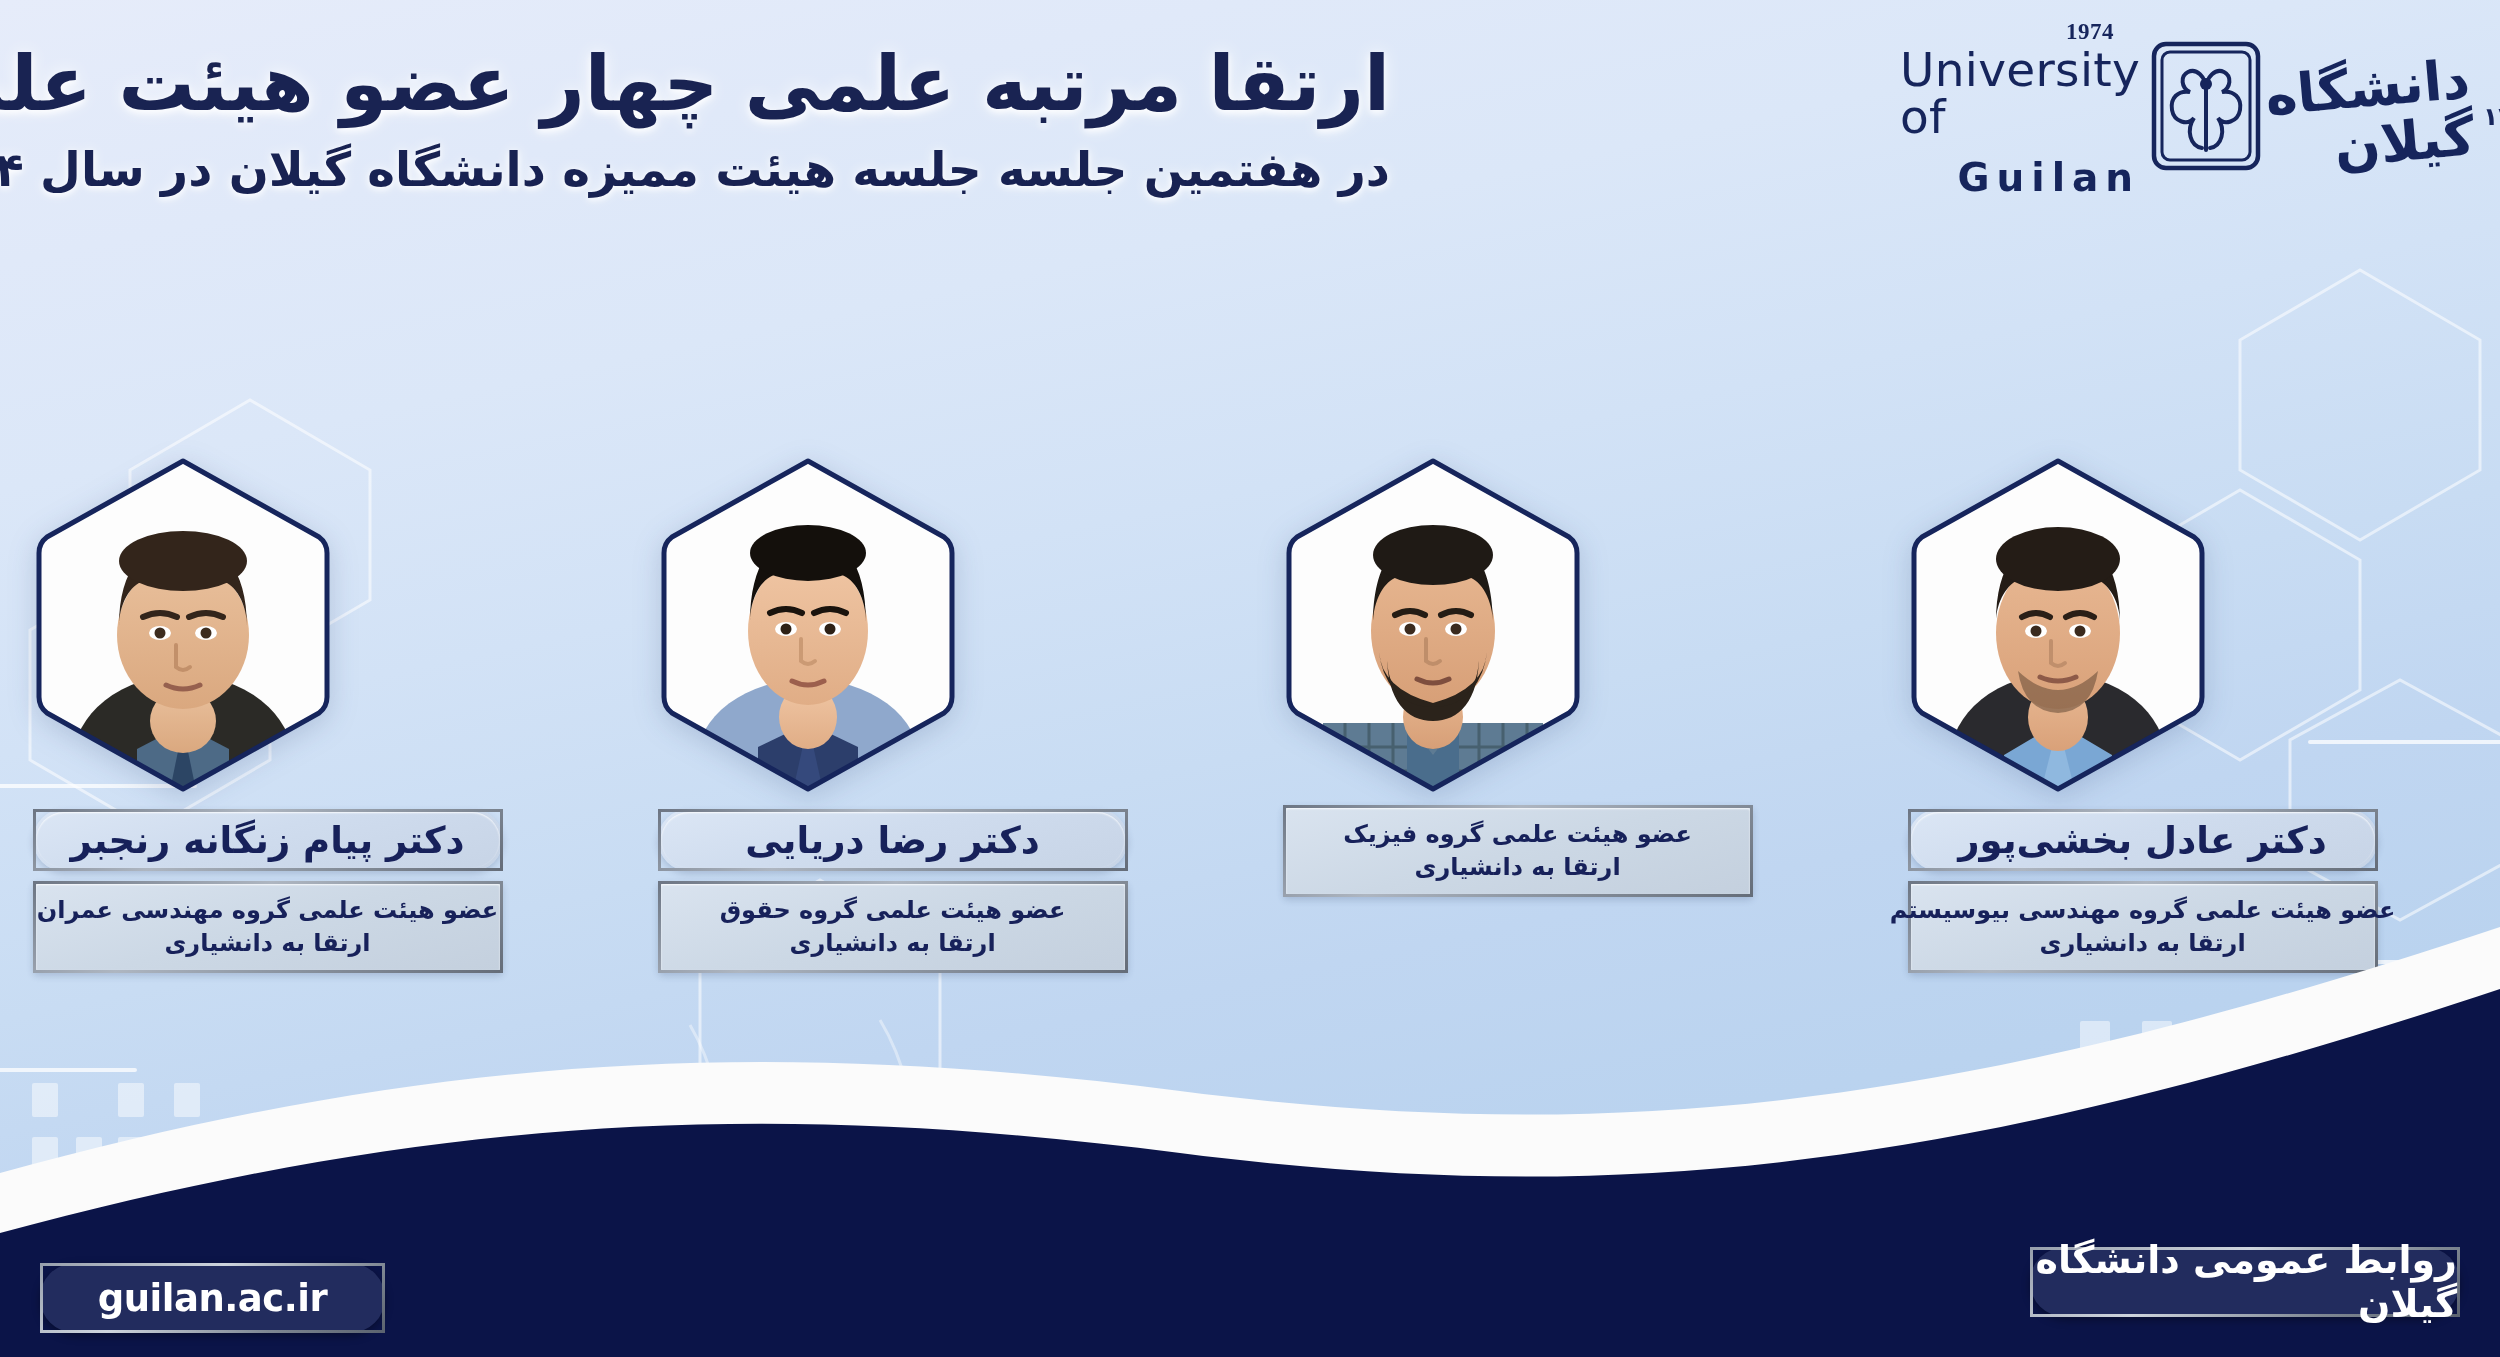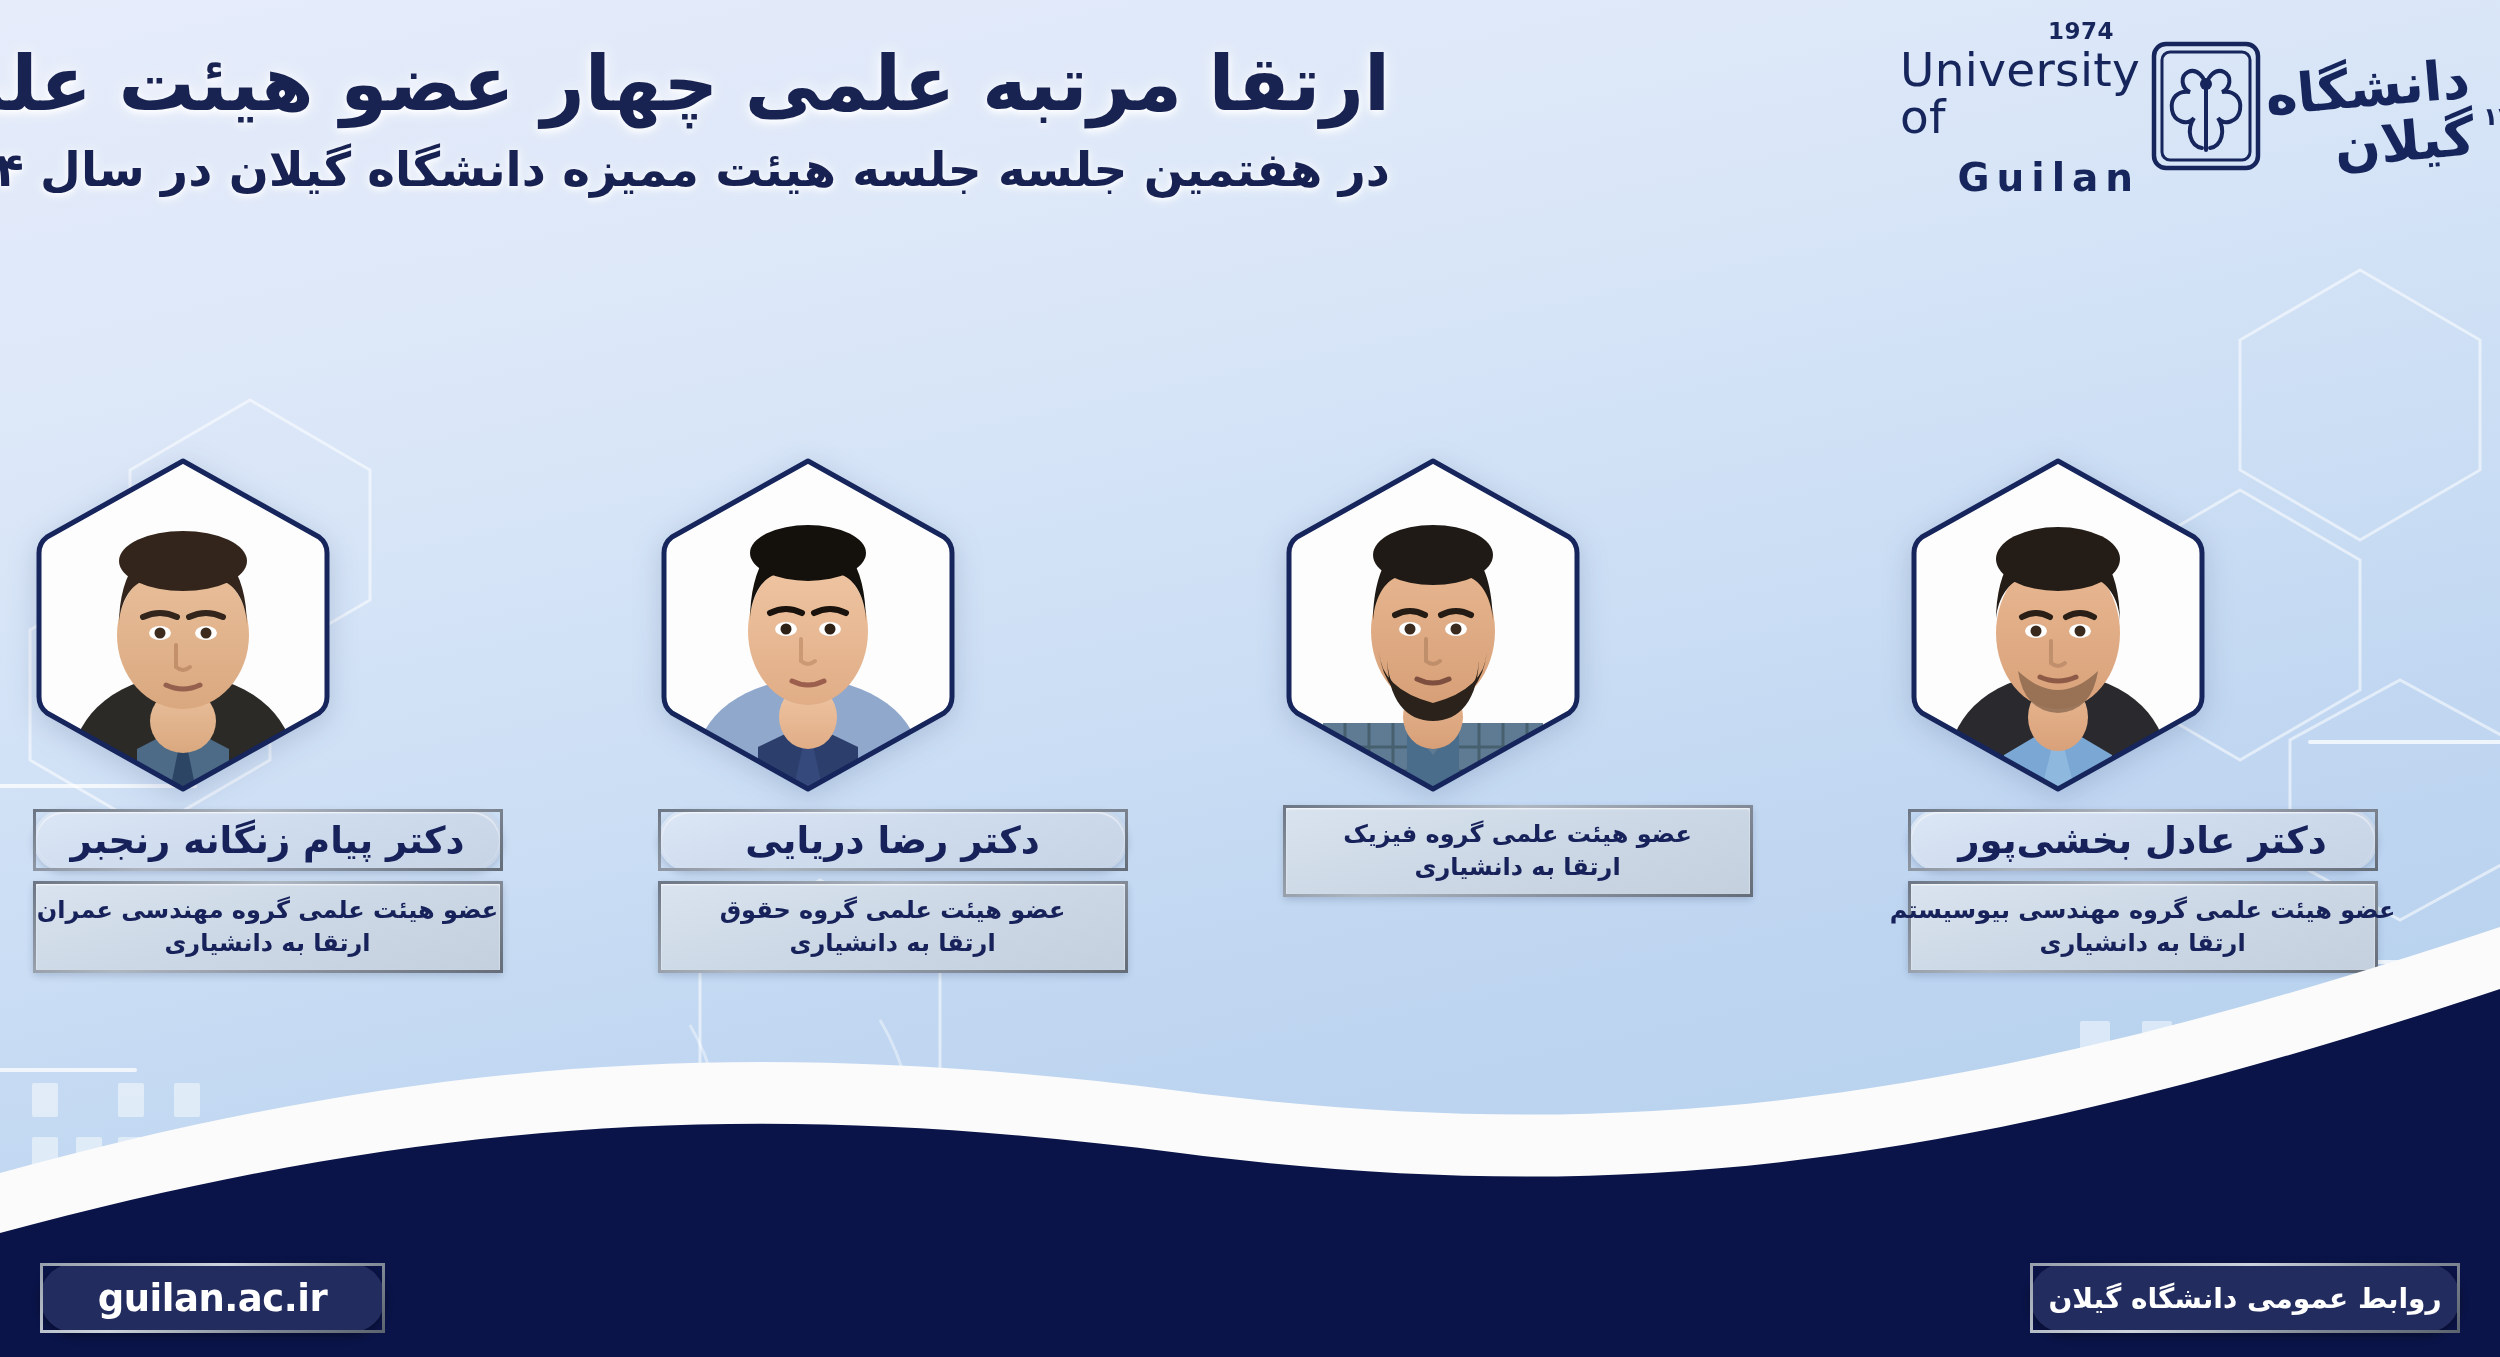--- a/index.html
+++ b/index.html
@@ -48,21 +48,21 @@
     width:560px; height:140px;
     display:flex; align-items:center; justify-content:flex-start;
     direction:ltr;
   }
   .logo-en{
     display:flex; flex-direction:column; align-items:flex-end;
     color:#16255c; line-height:1;
   }
   .logo-year{
     font-size:23px; font-weight:700; letter-spacing:.5px;
-    margin-bottom:3px; margin-right:26px;
+    margin-bottom:3px; margin-right:26px;font-family:Liberation Serif, serif;
   }
   .logo-l1{ font-size:47px; font-weight:400; letter-spacing:.3px; }
   .logo-l2{ font-size:39px; font-weight:700; letter-spacing:7px; margin-top:18px; }
 
   .logo-emblem{ margin:0 8px; }
 
   .logo-fa{
     display:flex; align-items:flex-end; color:#16255c;
     direction:rtl;
   }
@@ -172,24 +172,24 @@
     box-shadow:0 3px 8px rgba(0,0,0,.35);
     color:#ffffff;
   }
   #footer-url{
     left:40px; bottom:24px;
     width:345px; height:70px;
     direction:ltr;
     font-size:37px; font-weight:700; letter-spacing:-.5px;
   }
   #footer-pr{
-    right:40px; bottom:24px;
+    right:40px; bottom:40px;
     width:430px; height:70px;
     direction:rtl;
-    font-size:28px; font-weight:700;
+    font-size:38px; font-weight:700;
   }
 </style>
 </head>
 <body>
 
 <div id="poster">
 
   <svg class="deco-svg" viewBox="0 0 2500 1357" preserveAspectRatio="none">
     <g fill="none" stroke="#ffffff" stroke-opacity="0.55" stroke-width="3">
       <path d="M 130 600 L 130 470 L 250 400 L 370 470 L 370 600 L 250 670 Z"></path>

